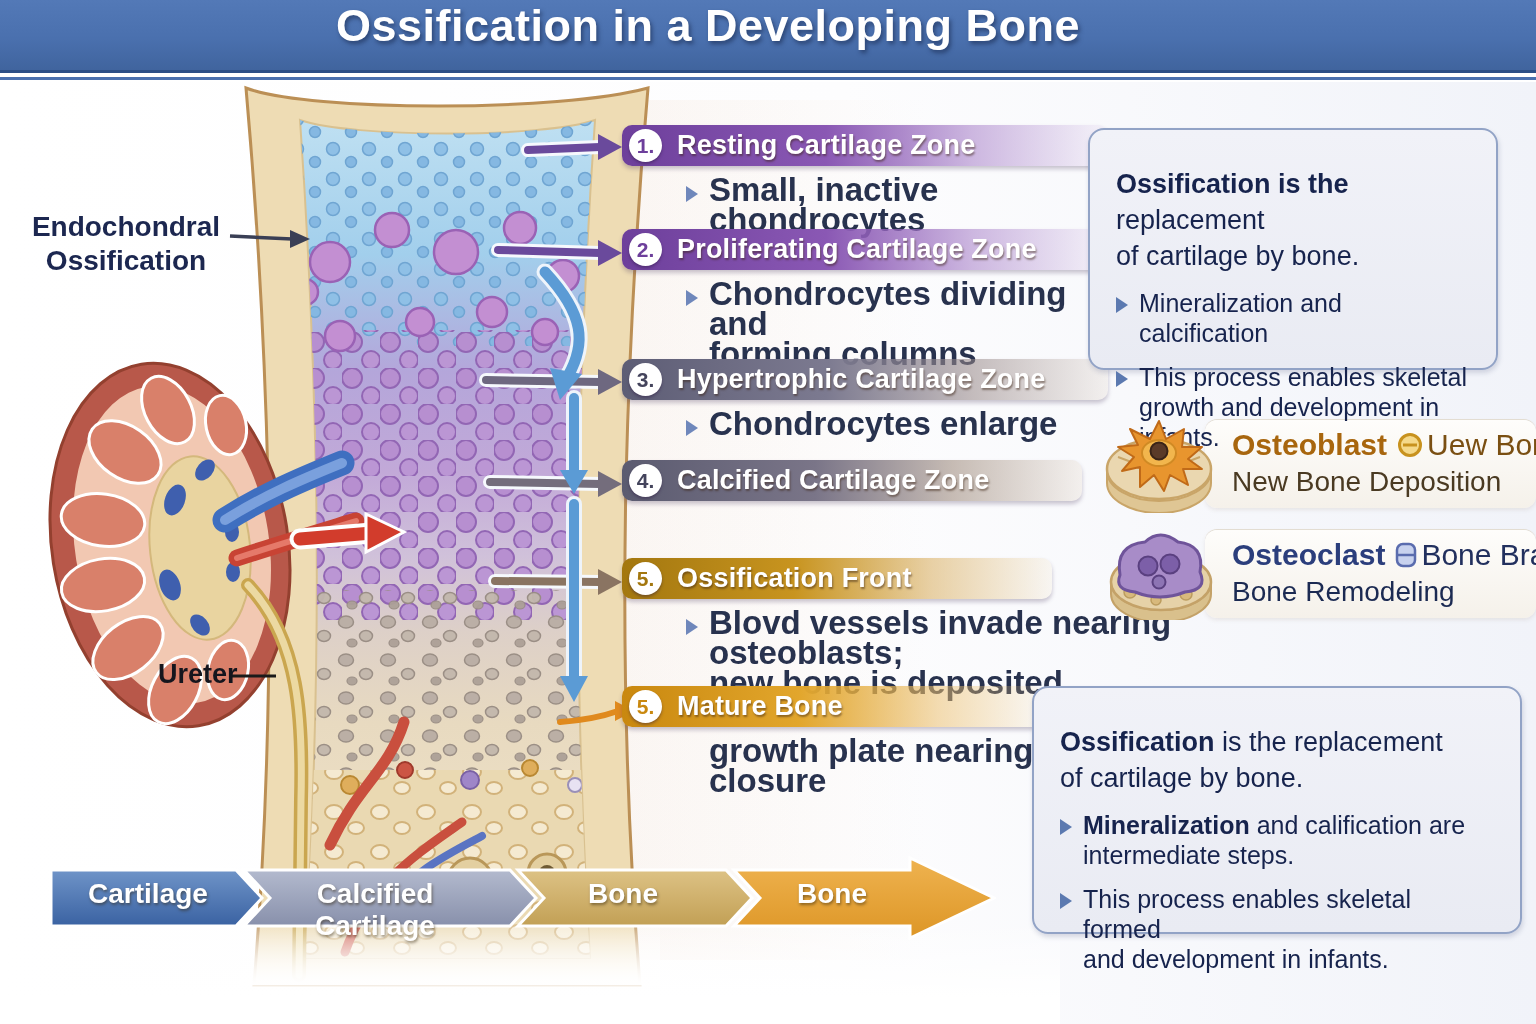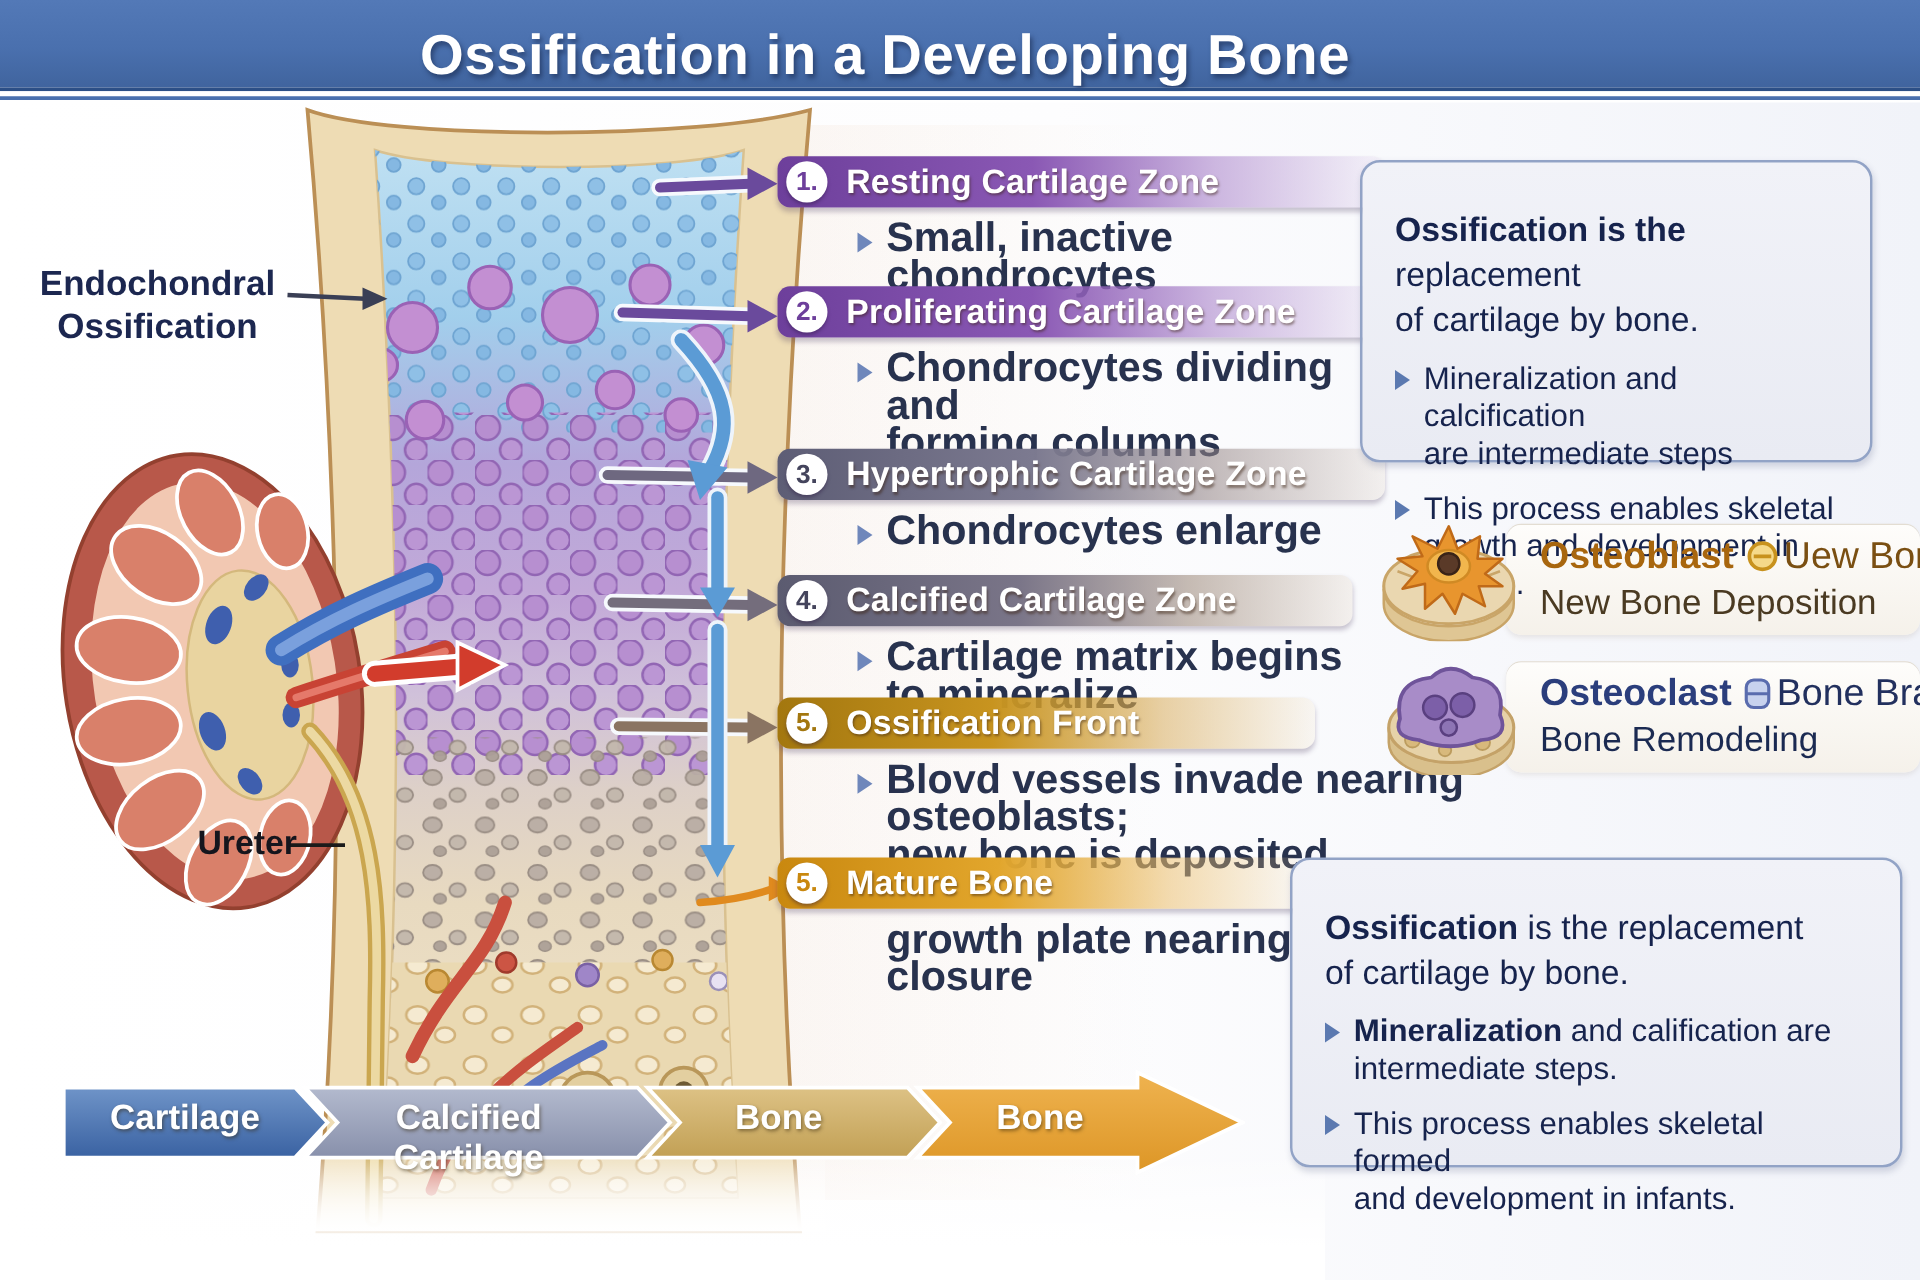--- a/index.html
+++ b/index.html
@@ -4,21 +4,21 @@
 <style>
   html,body{margin:0;padding:0;}
   body{
     width:1536px;height:1024px;position:relative;overflow:hidden;
     font-family:"Liberation Sans","DejaVu Sans",sans-serif;
     background:linear-gradient(90deg,#ffffff 0%,#fdfdfe 55%,#f1f3f9 100%);
   }
   
   .header{position:absolute;left:0;top:0;width:1536px;height:70px;z-index:6;
     background:linear-gradient(180deg,#5379b7 0%,#4a70ae 55%,#40649e 100%);
-    display:flex;align-items:flex-end;justify-content:center;}
+    display:flex;align-items:flex-start;justify-content:center;}
   .header-title{color:#ffffff;font-weight:bold;font-size:45px;letter-spacing:.5px;
     text-shadow:2px 3px 4px rgba(20,35,70,.55);margin-left:-120px;}
   .header-stripes{position:absolute;left:0;top:70px;width:1536px;z-index:6;}
   .stripe-a{height:3px;background:#2c4f86;}
   .stripe-b{height:4px;background:#ffffff;}
   .stripe-c{height:3px;background:#4a70ae;}
   .stripe-d{height:2px;background:#ffffff;}
 
   
   .illus{position:absolute;left:0;top:80px;width:1050px;height:944px;z-index:1;pointer-events:none;}
@@ -321,26 +321,20 @@
         <span>Chondrocytes enlarge</span>
       </div>
   </div>
 </div>
 
 <div class="zone" style="left:622px;top:460px;width:460px">
   <div class="banner z4">
     <div class="badge" style="color:#44445c">4.</div>
     <div class="banner-label">Calcified Cartilage Zone</div>
   </div>
-  <div class="bullets">
-    <div class="bline">
-        <span class="tri"></span>
-        <span>Cartilage matrix begins to mineralize</span>
-      </div>
-  </div>
 </div>
 
 <div class="zone" style="left:622px;top:558px;width:430px">
   <div class="banner z5">
     <div class="badge" style="color:#a3770f">5.</div>
     <div class="banner-label">Ossification Front</div>
   </div>
   <div class="bullets" style="width:500px">
     <div class="bline">
         <span class="tri"></span>
@@ -365,21 +359,21 @@
 </div>
 
 <div class="infobox" style="left:1088px;top:128px;width:410px;height:242px">
   <div class="box-heading">
     <span class="bold">Ossification is the</span><span> replacement</span>
     <div>of cartilage by bone.</div>
   </div>
   <div class="box-bullets">
     <div class="bline">
         <span class="tri"></span>
-      <span><span>Mineralization and calcification</span><br><span>are intermediate steps</span></span>
+      <span><span>Mineralization and calcification</span><br></span>
       </div>
     <div class="bline">
         <span class="tri"></span>
       <span><span>This process enables skeletal</span><br><span>growth and development in infants.</span></span>
       </div>
   </div>
 </div>
 
 <div class="legend-row-bg" style="left:1205px;top:420px;width:331px;height:88px"></div>
 <div class="legend-row-bg" style="left:1205px;top:530px;width:331px;height:88px"></div>

